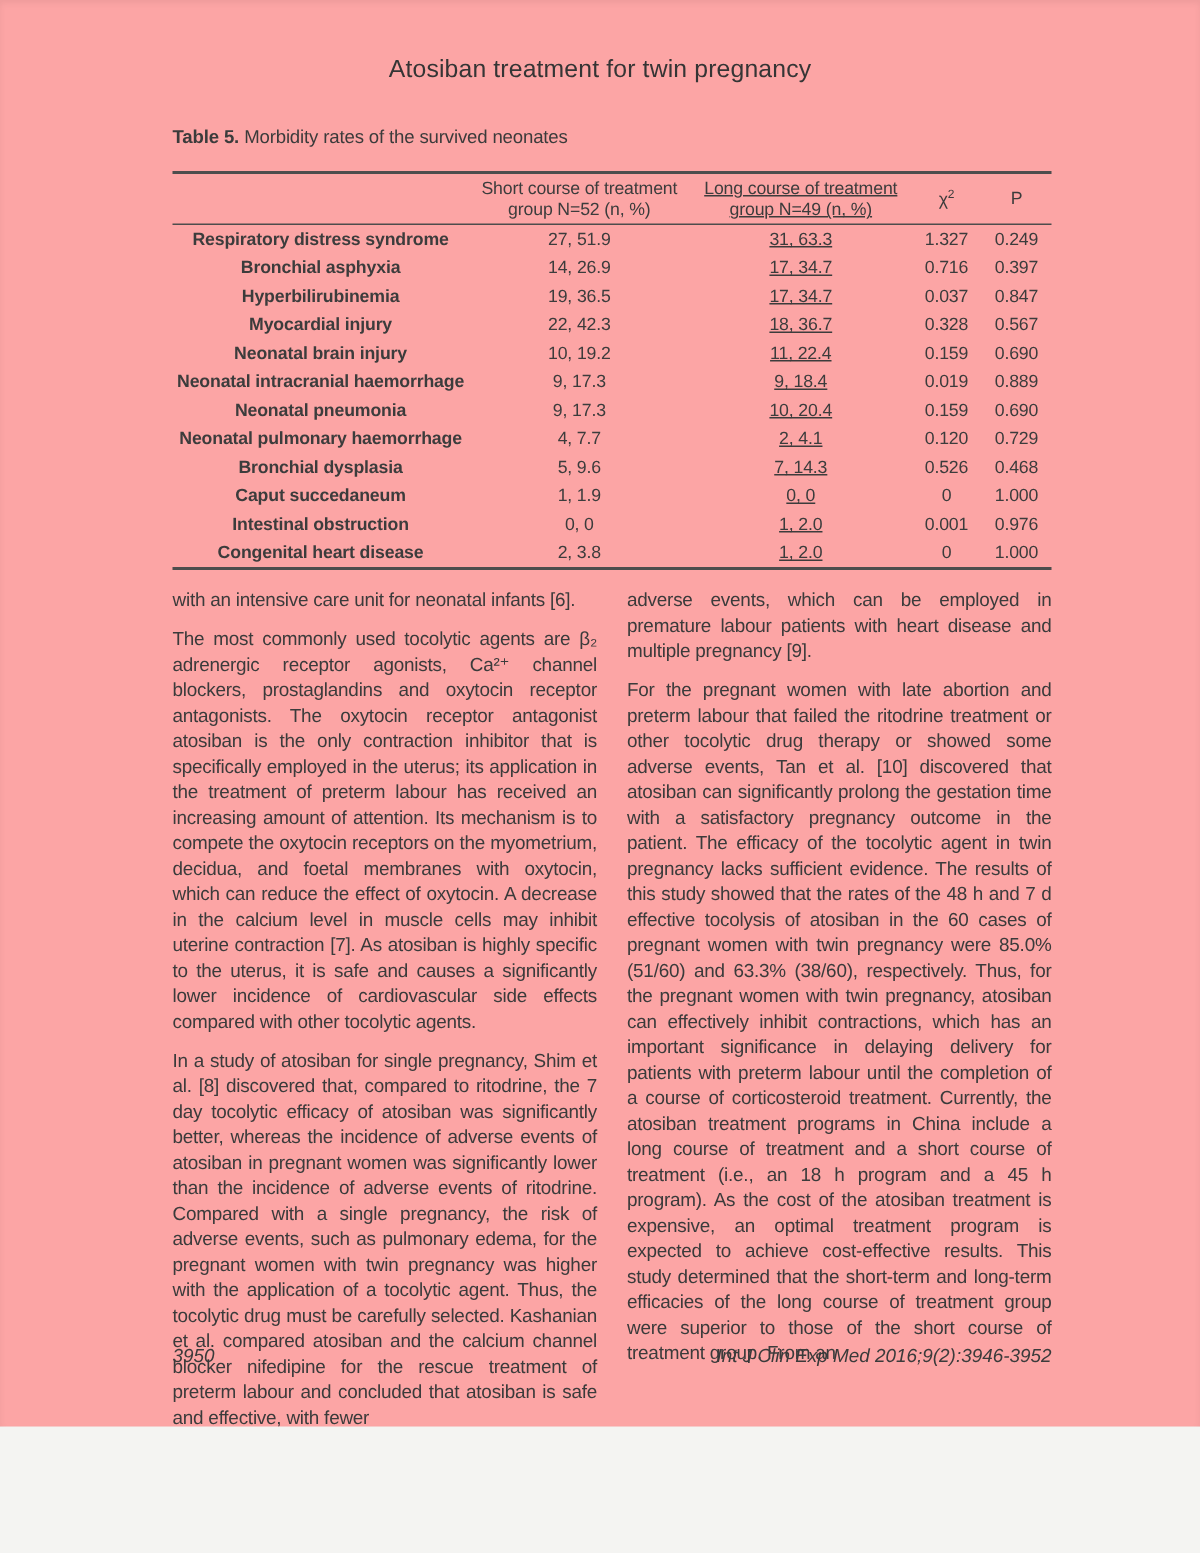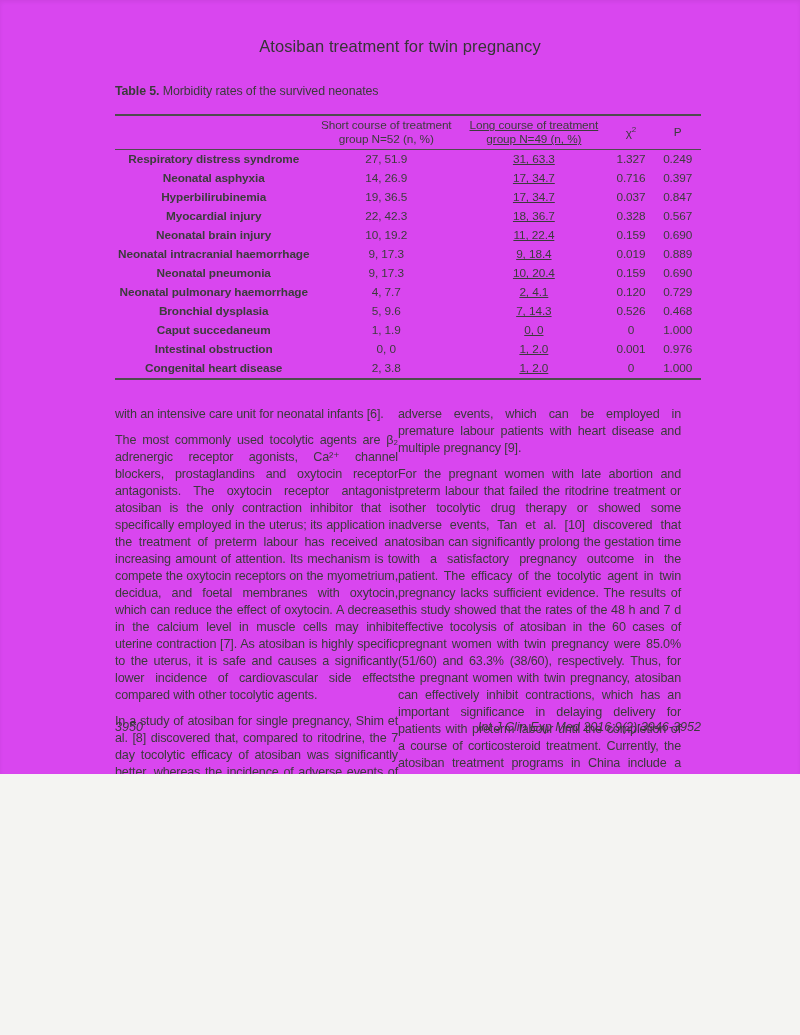--- a/index.html
+++ b/index.html
@@ -4,22 +4,22 @@
 <style>
   html, body { margin: 0; padding: 0; }
   body {
     width: 800px; height: 1035px;
     background: #f4f4f2;
     font-family: "Liberation Sans", "DejaVu Sans", sans-serif;
     color: #3b3b3b;
   }
   .page {
     position: relative;
-    width: 800px; height: 774px;
-    background: #d946ef;
+    width: 800px; height: 951px;
+    background: #fca5a5;
     overflow: hidden;
     box-shadow: inset 0 2px 4px rgba(0,0,0,0.06);
   }
   .running-title {
     margin-top: 37px;
     text-align: center;
     font-size: 16.5px;
     color: #353535;
     letter-spacing: 0.1px;
   }
@@ -58,21 +58,22 @@
     white-space: nowrap;
   }
   table.data-table .c1 { text-align: center; width: 33%; font-weight: bold; }
   table.data-table .c2 { width: 25.5%; margin-top: 27px; }
   table.data-table .c3 { width: 25.5%; text-decoration: underline; }
   table.data-table .c4 { width: 8%; }
   table.data-table .c5 { width: 8%; }
   table.data-table sup { font-size: 8px; }
   .columns {
     display: flex;
-    margin-top: 26px;
+    gap: 20px;
+    margin-top: 12px;
   }
   .col {
     width: 283px;
     font-size: 12.6px;
     line-height: 17px;
     text-align: justify;
     letter-spacing: -0.15px;
     color: #3b3b3b;
   }
   .col p { margin: 0 0 9px 0; }
@@ -118,21 +119,21 @@
       </thead>
       <tbody>
           <tr>
             <td class="c1">Respiratory distress syndrome</td>
             <td class="c2">27, 51.9</td>
             <td class="c3">31, 63.3</td>
             <td class="c4">1.327</td>
             <td class="c5">0.249</td>
           </tr>
           <tr>
-            <td class="c1">Neonatal asphyxia</td>
+            <td class="c1">Bronchial asphyxia</td>
             <td class="c2">14, 26.9</td>
             <td class="c3">17, 34.7</td>
             <td class="c4">0.716</td>
             <td class="c5">0.397</td>
           </tr>
           <tr>
             <td class="c1">Hyperbilirubinemia</td>
             <td class="c2">19, 36.5</td>
             <td class="c3">17, 34.7</td>
             <td class="c4">0.037</td>

